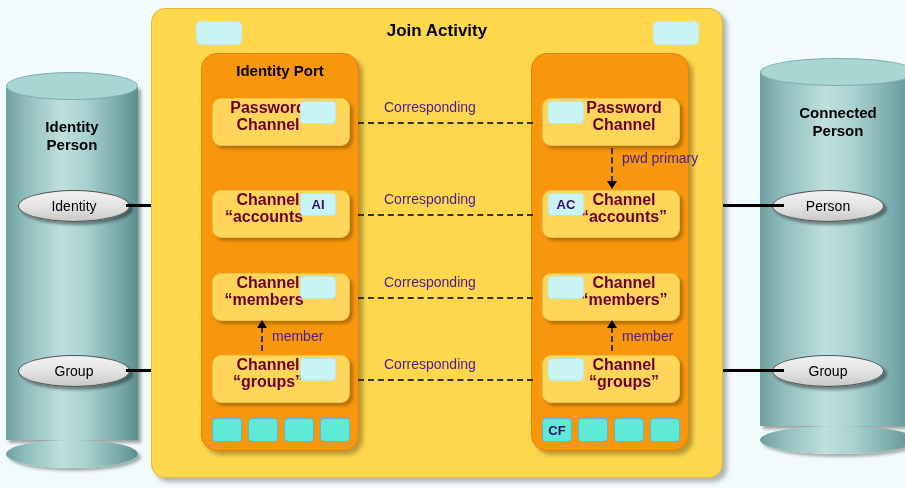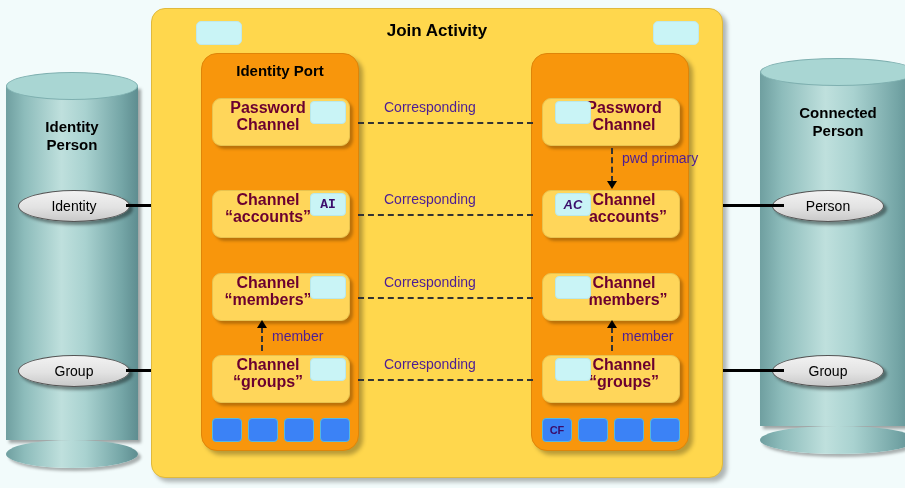--- a/index.html
+++ b/index.html
@@ -93,32 +93,32 @@
     text-align:center;
   }
   .chan .lbl .l1{display:block;}
   .chan .lbl .l2{display:block;}
   .badge{
     position:absolute;top:2px;width:34px;height:21px;border-radius:4px;
     background:#c9f4f6;border:1px solid #b9e8eb;
     display:flex;align-items:center;justify-content:center;
     font-weight:bold;font-size:13px;color:#3a0d6b;
   }
-  .badge.right{right:3px;font-family:Liberation Mono, monospace;}
-  .badge.left{left:12px;font-style:italic;}
+  .badge.right{right:13px;}
+  .badge.left{left:5px;}
   .chan.pad-r .lbl{padding-right:26px;box-sizing:border-box;}
   .chan.pad-l .lbl{padding-left:26px;box-sizing:border-box;}
 
   
   .chiprow{position:absolute;left:10px;bottom:10px;width:138px;height:22px;display:flex;gap:6px;}
   .chip{
     flex:1;height:22px;border-radius:4px;
-    background:#3b82f6;border:1px solid #56b8e0;
+    background:#5eead4;border:1px solid #56b8e0;
     display:flex;align-items:center;justify-content:center;
-    font-weight:bold;font-size:11px;color:#3a0d6b;
+    font-weight:bold;font-size:13px;color:#3a0d6b;
   }
 
   
   .solid{position:absolute;height:3px;background:#000;}
   .dash{
     position:absolute;height:0;border-top:2px dashed #333;
   }
   .vdash{position:absolute;width:0;border-left:2px dashed #333;}
   .arrow-up{
     position:absolute;width:0;height:0;

